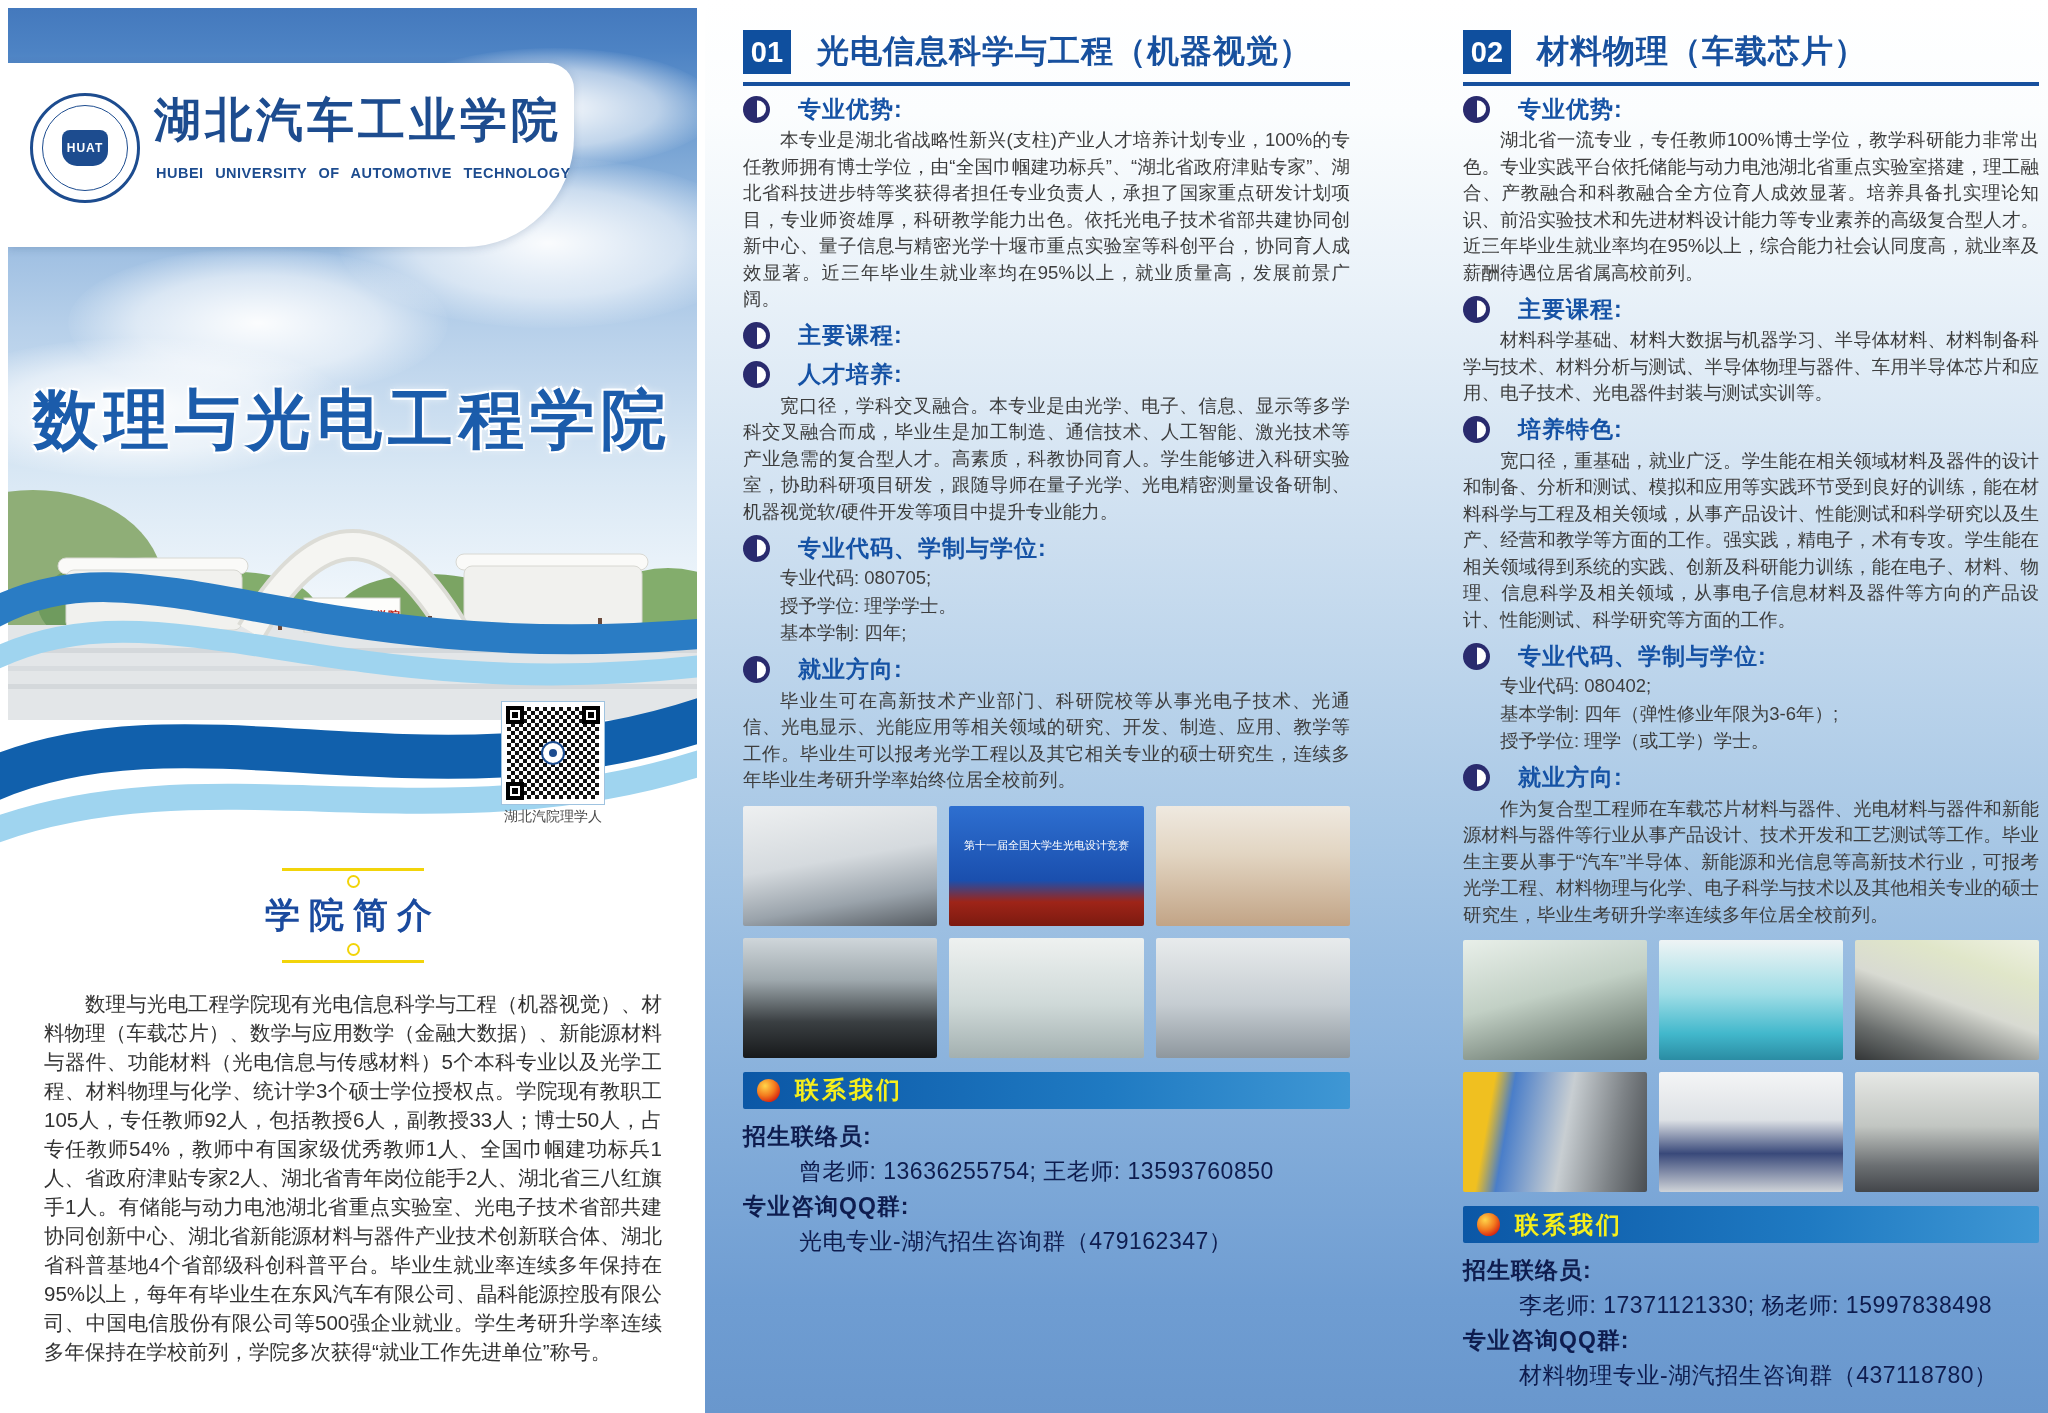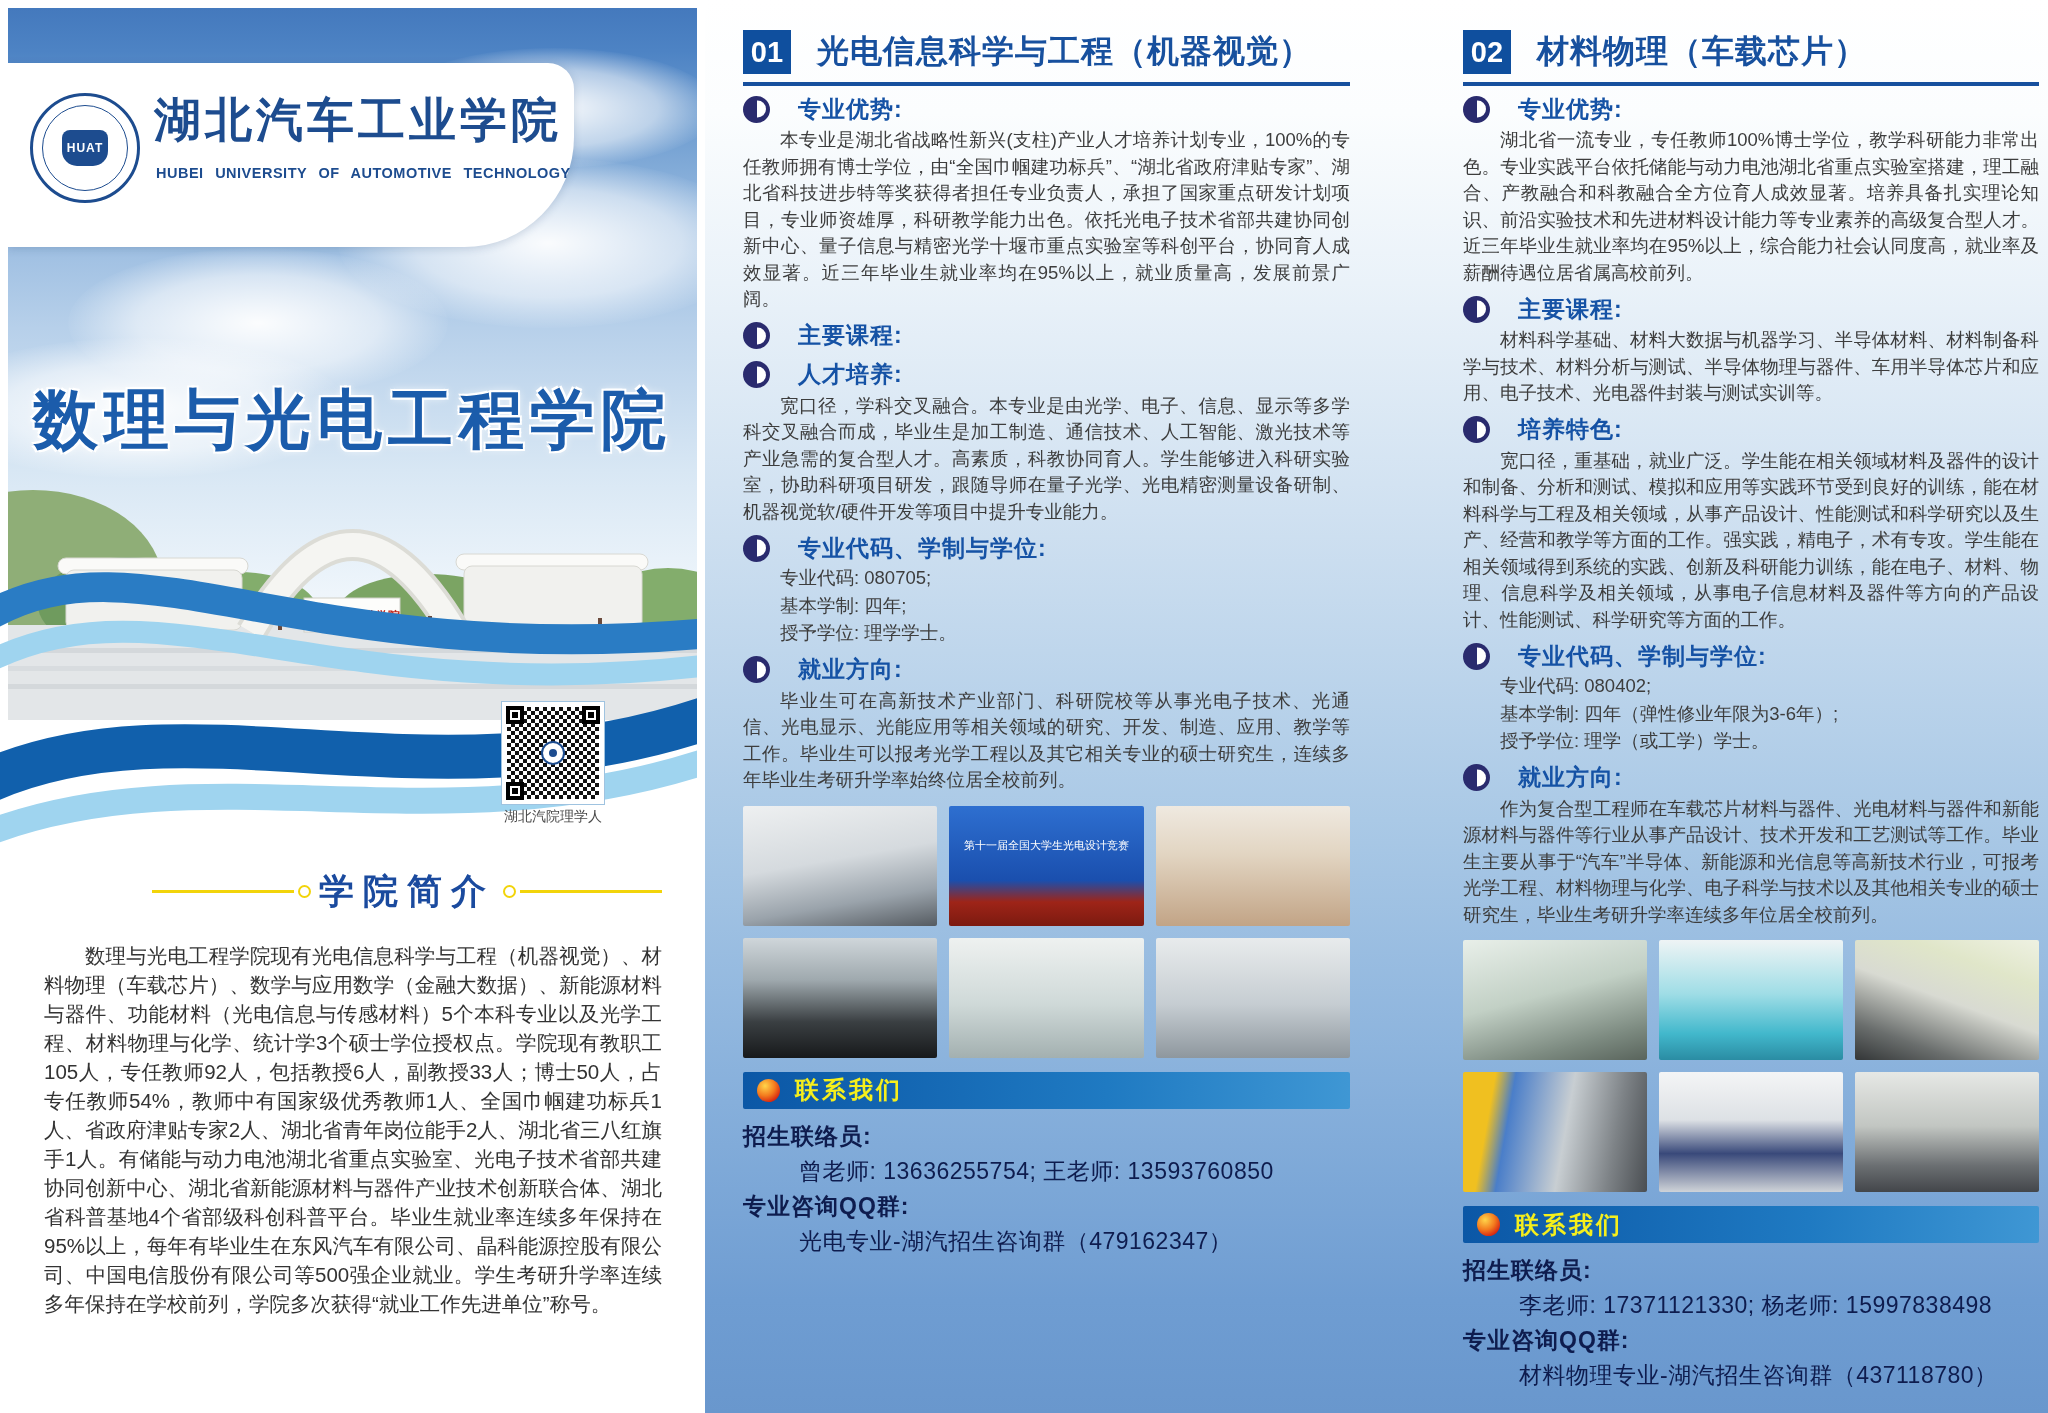--- a/index.html
+++ b/index.html
@@ -42,21 +42,21 @@
       repeating-conic-gradient(#111 0% 25%,#fff 0% 50%) 0 0/8px 8px;border:5px solid #fff;outline:1px solid #9fc3e0;}
   .fp{position:absolute;width:18px;height:18px;background:#fff;border:4px solid #000;box-sizing:border-box;}
   .fp::after{content:'';position:absolute;inset:2px;background:#000;}
   .fp.tl{left:-1px;top:-1px;} .fp.tr{right:-1px;top:-1px;} .fp.bl{left:-1px;bottom:-1px;}
   .qr-logo{position:absolute;left:50%;top:50%;transform:translate(-50%,-50%);width:20px;height:20px;border-radius:50%;
            background:#fff;border:2px solid #1d4c8f;display:flex;align-items:center;justify-content:center;}
   .qr-logo::after{content:'';width:8px;height:8px;border-radius:50%;background:#1d4c8f;}
   .qr-caption{position:absolute;left:478px;top:808px;width:150px;text-align:center;font-size:14px;color:#4a4a4a;}
 
   .intro{position:absolute;left:44px;top:868px;width:618px;}
-  .intro-head{display:flex;align-items:center;justify-content:flex-end;gap:4px;}
+  .intro-head{display:flex;align-items:center;justify-content:space-between;gap:4px;flex-direction:column;}
   .y-line{width:142px;height:3px;background:#f2d40a;}
   .y-dot{width:9px;height:9px;border:2px solid #f2d40a;border-radius:50%;background:#fff;}
   .intro-title{color:#1a4a9e;font-size:35px;font-weight:bold;letter-spacing:9px;
                font-family:"Liberation Serif","DejaVu Serif",serif;margin:0 4px;}
   .intro-body{margin-top:26px;font-size:20.5px;line-height:29px;color:#333;text-align:justify;text-indent:2em;}
 
   
   .main-bg{position:absolute;left:705px;top:0;width:1343px;height:1413px;
            background:linear-gradient(180deg,#ffffff 0%,#fbfdfe 8%,#eaf2f9 20%,#cddff0 38%,#aac9e6 58%,#86afdb 78%,#6f9dd2 92%,#6997cd 100%);}
   .col{position:absolute;top:0;height:1413px;box-sizing:border-box;overflow:hidden;}
@@ -209,22 +209,22 @@
           <span class="sec-label">人才培养:</span>
           </div>
         <p class="sec-body">宽口径，学科交叉融合。本专业是由光学、电子、信息、显示等多学科交叉融合而成，毕业生是加工制造、通信技术、人工智能、激光技术等产业急需的复合型人才。高素质，科教协同育人。学生能够进入科研实验室，协助科研项目研发，跟随导师在量子光学、光电精密测量设备研制、机器视觉软/硬件开发等项目中提升专业能力。</p>
       </div>
       <div class="sec">
         <div class="sec-head">
             <span class="sec-icon"></span>
           <span class="sec-label">专业代码、学制与学位:</span>
           </div>
         <p class="code-line">专业代码: 080705;</p>
+        <p class="code-line">授予学位: 理学学士。</p>
         <p class="code-line">基本学制: 四年;</p>
-        <p class="code-line">授予学位: 理学学士。</p>
       </div>
       <div class="sec">
         <div class="sec-head">
             <span class="sec-icon"></span>
           <span class="sec-label">就业方向:</span>
           </div>
         <p class="sec-body">毕业生可在高新技术产业部门、科研院校等从事光电子技术、光通信、光电显示、光能应用等相关领域的研究、开发、制造、应用、教学等工作。毕业生可以报考光学工程以及其它相关专业的硕士研究生，连续多年毕业生考研升学率始终位居全校前列。</p>
       </div>
 
       <div class="photo-grid">

